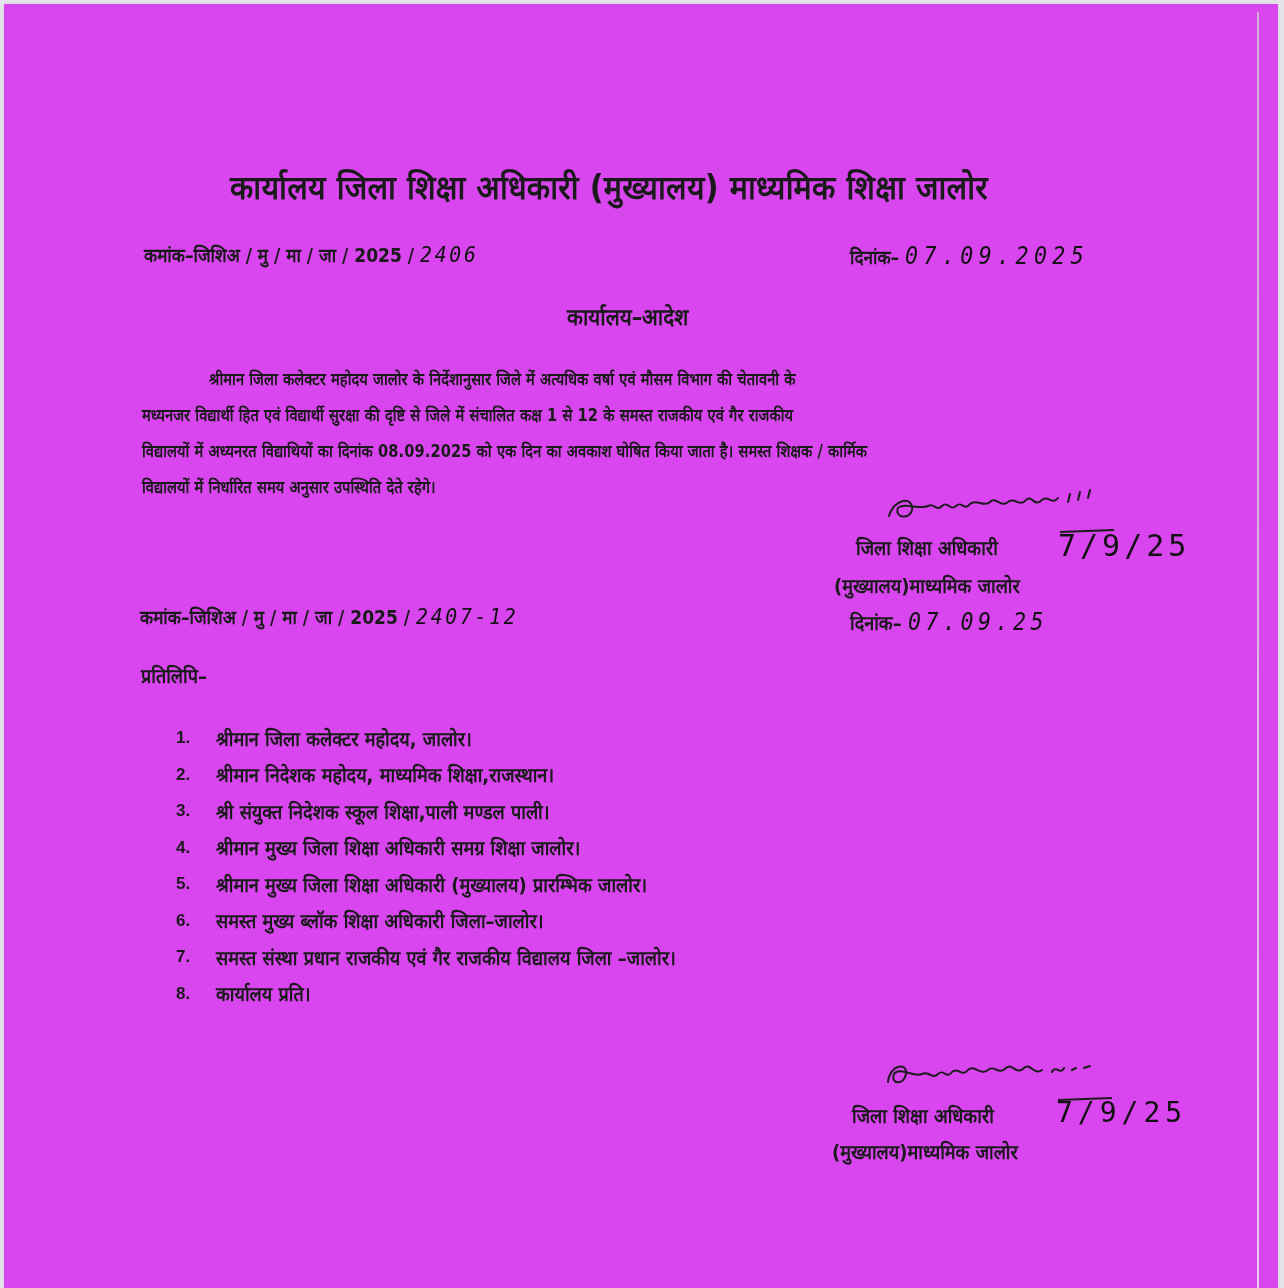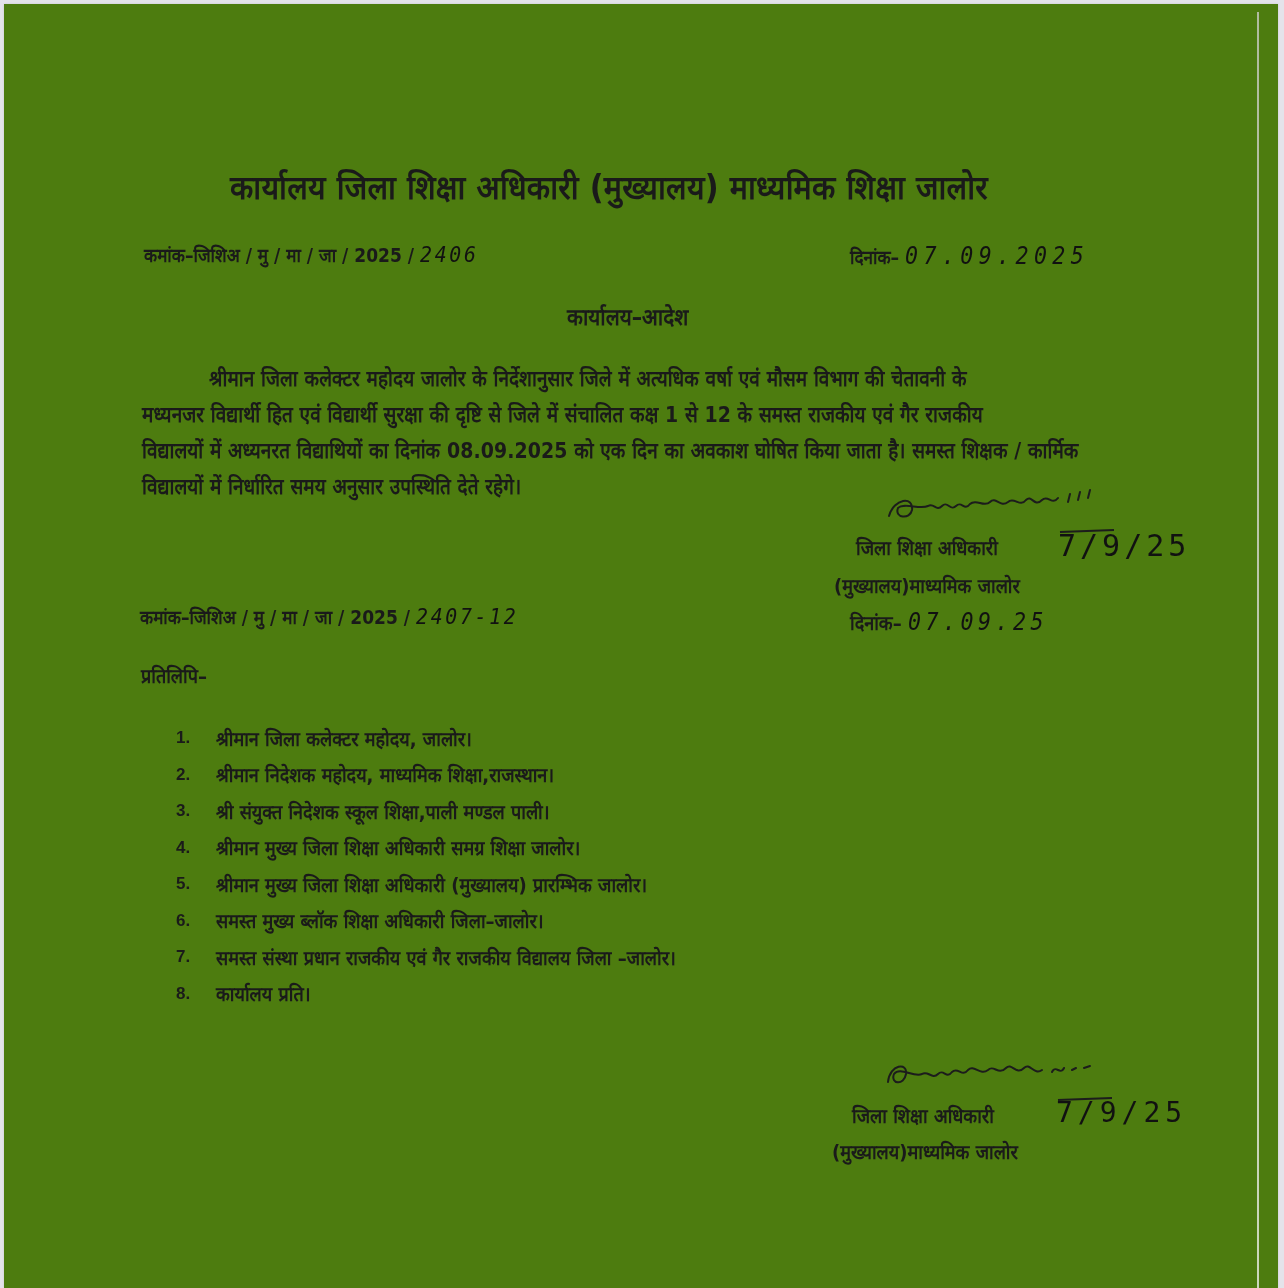--- a/index.html
+++ b/index.html
@@ -14,21 +14,21 @@
       overflow: hidden;
       font-family: "DejaVu Sans", "Liberation Sans", sans-serif;
       color: #1a1a1a;
     }
     .page {
       position: absolute;
       left: 4px;
       top: 4px;
       width: 1274px;
       height: 1284px;
-      background: #4d7c0f;
+      background: #d946ef;
       box-shadow: 0 0 2px rgba(0,0,0,0.12);
     }
     .fold-line {
       position: absolute;
       left: 1253px;
       top: 8px;
       width: 2px;
       height: 1276px;
       background: linear-gradient(to bottom, #c9cbc3, #d8dad4 50%, #eceee8);
       opacity: 0.8;
@@ -61,21 +61,21 @@
       left: 563px; top: 296px;
       font-size: 23px;
       font-weight: bold;
       transform: scaleX(0.9);
       transform-origin: left top;
     }
     .para {
       position: absolute;
       left: 138px; top: 357px;
       width: 1010px;
-      font-size: 22px;
+      font-size: 17px;
       font-weight: bold;
       line-height: 36px;
       text-align: justify;
       text-align-last: left;
       letter-spacing: 0.1px;
     }
     .para .line { display: block; white-space: nowrap; transform-origin: left top; }
     .para .indent { padding-left: 78px; }
 
     .sig-block { position: absolute; }

